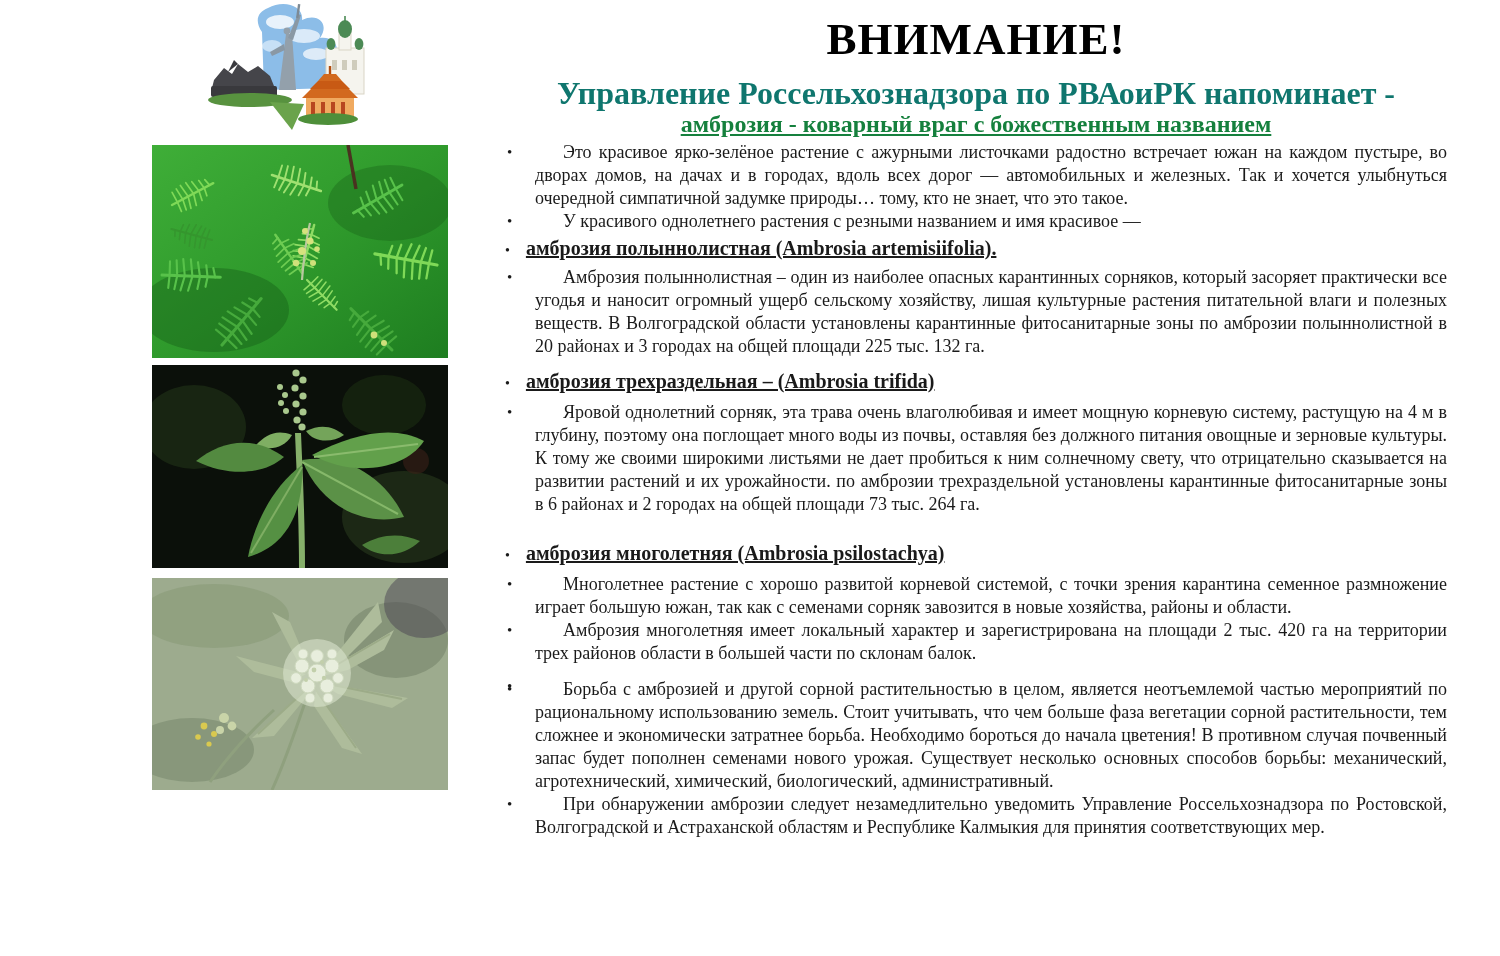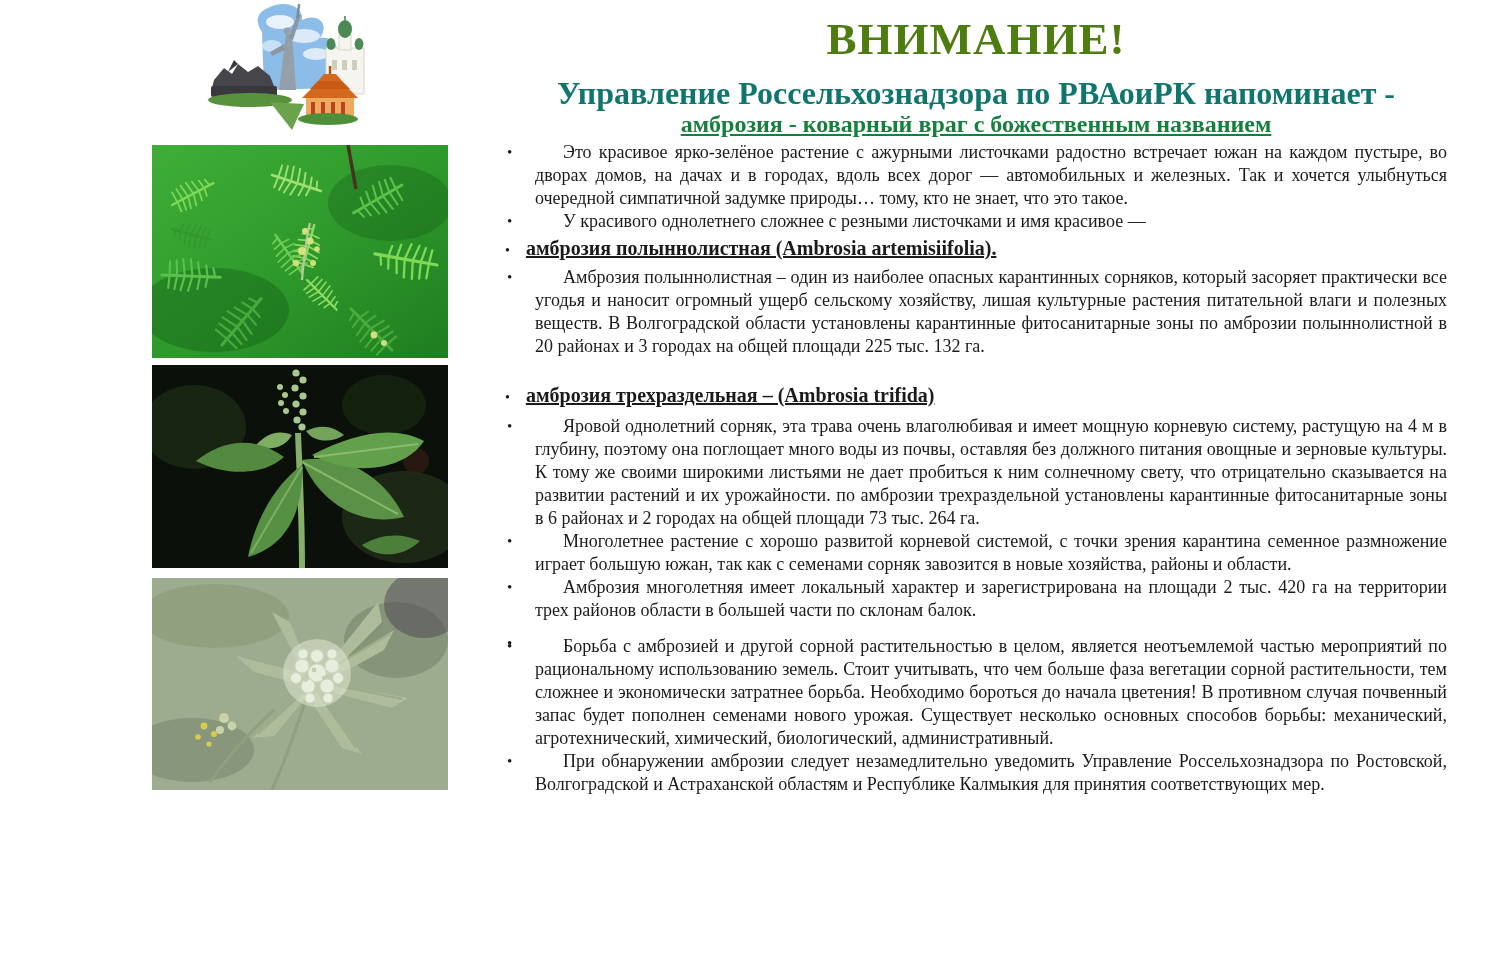--- a/index.html
+++ b/index.html
@@ -4,38 +4,38 @@
 <style>
   html,body{margin:0;padding:0;}
   body{
     width:1500px;height:956px;position:relative;background:#ffffff;
     font-family:"Liberation Serif","DejaVu Serif",serif;color:#1a1a1a;
     overflow:hidden;
   }
   
   .logo{position:absolute;left:208px;top:2px;width:166px;height:132px;}
   .header{position:absolute;left:505px;top:16px;width:942px;text-align:center;}
-  .title{font-size:45px;font-weight:bold;color:#4d7c0f;letter-spacing:1px;line-height:1.05;}
+  .title{font-size:45px;font-weight:bold;color:#000000;letter-spacing:1px;line-height:1.05;}
   .subtitle1{font-size:32px;font-weight:bold;color:#0f766e;margin-top:13px;line-height:1.1;}
   .subtitle2{font-size:24px;font-weight:bold;color:#15803d;text-decoration:underline;line-height:1.15;}
   
   .photos{position:absolute;left:152px;top:145px;width:296px;}
   .photo{width:296px;display:block;}
   .photo svg{display:block;}
   .ph1{height:213px;margin-bottom:7px;}
   .ph2{height:203px;margin-bottom:10px;}
   .ph3{height:212px;}
   
   .content{position:absolute;left:505px;top:141px;width:942px;font-size:18px;line-height:23px;}
   .para{position:relative;padding-left:30px;text-align:justify;text-indent:28px;}
   .para .bullet{position:absolute;left:2px;top:0;text-indent:0;font-size:15px;}
   .sec-head{text-align:left;font-size:20px;font-weight:bold;line-height:26px;margin:2px 0 2px;}
   .sec-head .bullet{font-size:14px;margin-right:16px;font-weight:normal;}
   .sec-head .ht{text-decoration:underline;}
-  .mt14{margin-top:24px;margin-bottom:4px;}
+  .mt14{margin-top:10px;margin-bottom:4px;}
   .mt22{margin-top:24px;margin-bottom:4px;}
   .gap10{margin-top:10px;}
   .gap12{margin-top:13px;}
 </style>
 </head>
 <body>
 
 <div class="logo">
   <svg viewBox="0 0 166 132" width="166" height="132" xmlns="http://www.w3.org/2000/svg">
 
@@ -228,41 +228,44 @@
 
 <div class="content">
 
   <div class="para">
     <span class="bullet">•</span>
     <span class="pt">Это красивое ярко-зелёное растение с ажурными листочками радостно встречает южан на каждом пустыре, во дворах домов, на дачах и в городах, вдоль всех дорог — автомобильных и железных. Так и хочется улыбнуться очередной симпатичной задумке природы… тому, кто не знает, что это такое.</span>
   </div>
 
   <div class="para">
     <span class="bullet">•</span>
-    <span class="pt">У красивого однолетнего сложнее с резными листочками и имя красивое —</span>
+    <span class="pt">У красивого однолетнего растения с резными названием и имя красивое —</span>
   </div>
 
   <div class="sec-head">
     <span class="bullet">•</span><span class="ht">амброзия полыннолистная (Ambrosia artemisiifolia).</span>
   </div>
 
   <div class="para">
     <span class="bullet">•</span>
     <span class="pt">Амброзия полыннолистная – один из наиболее опасных карантинных сорняков, который засоряет практически все угодья и наносит огромный ущерб сельскому хозяйству, лишая культурные растения питательной влаги и полезных веществ. В Волгоградской области установлены карантинные фитосанитарные зоны по амброзии полыннолистной в 20 районах и 3 городах на общей площади 225 тыс. 132 га.</span>
   </div>
 
   <div class="sec-head mt14">
     <span class="bullet">•</span><span class="ht">амброзия трехраздельная – (Ambrosia trifida)</span>
   </div>
 
   <div class="para">
     <span class="bullet">•</span>
     <span class="pt">Яровой однолетний сорняк, эта трава очень влаголюбивая и имеет мощную корневую систему, растущую на 4 м в глубину, поэтому она поглощает много воды из почвы, оставляя без должного питания овощные и зерновые культуры. К тому же своими широкими листьями не дает пробиться к ним солнечному свету, что отрицательно сказывается на развитии растений и их урожайности. по амброзии трехраздельной установлены карантинные фитосанитарные зоны в 6 районах и 2 городах на общей площади 73 тыс. 264 га.</span>
   </div>
 
+  <div class="sec-head mt22">
+    <span class="bullet">•</span><span class="ht">амброзия  многолетняя (Ambrosia psilostachya)</span>
+  </div>
 
   <div class="para">
     <span class="bullet">•</span>
     <span class="pt">Многолетнее растение с хорошо развитой корневой системой, с точки зрения карантина семенное размножение играет большую южан, так как с семенами сорняк завозится в новые хозяйства, районы и области.</span>
   </div>
 
   <div class="para">
     <span class="bullet">•</span>
     <span class="pt">Амброзия многолетняя имеет локальный характер и зарегистрирована на площади 2 тыс. 420 га на территории трех районов области в большей части по склонам балок.</span>
   </div>

